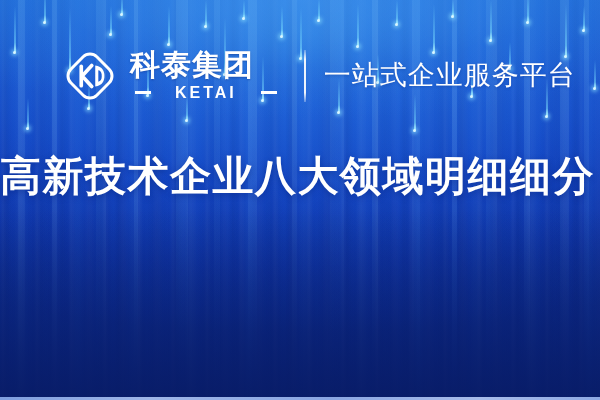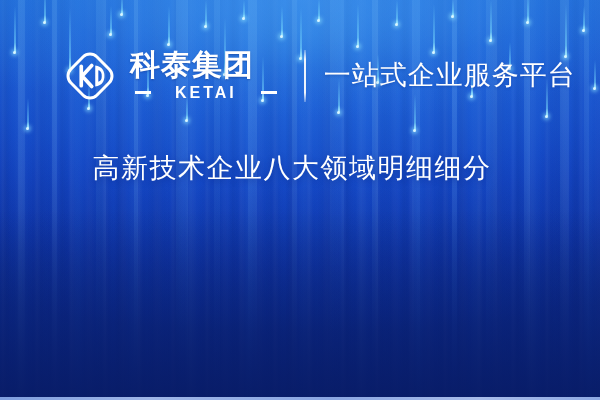--- a/index.html
+++ b/index.html
@@ -206,22 +206,22 @@
   }
 
   
   .main-title {
     position: absolute;
     left: 0;
     right: 16px;
     top: 152px;
     text-align: center;
     color: #ffffff;
-    font-size: 27px;
-    font-weight: normal;
+    font-size: 41px;
+    font-weight: bold;
     letter-spacing: 1.5px;
     line-height: 1.2;
     white-space: nowrap;
     text-shadow: 0 2px 6px rgba(6,28,104,0.40);
   }
 </style>
 </head>
 <body>
 
 <div id="banner">

